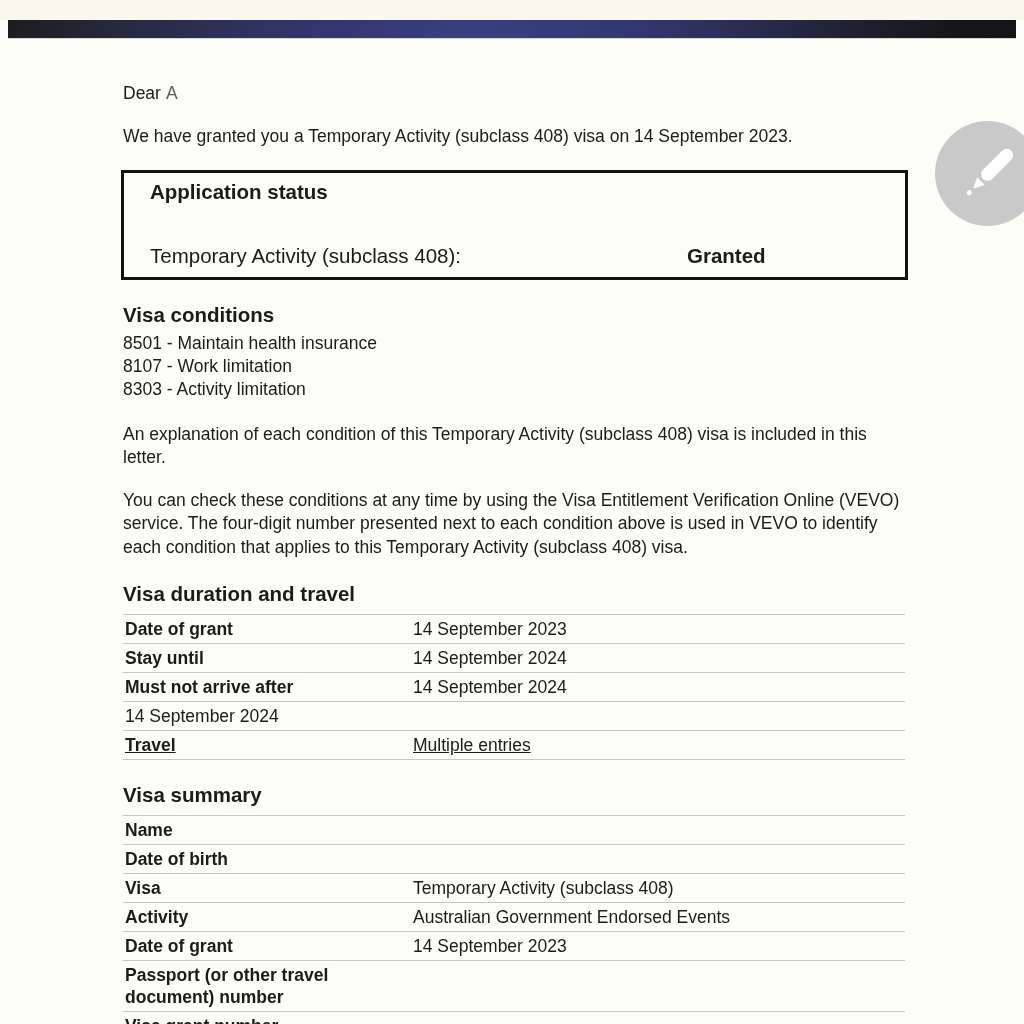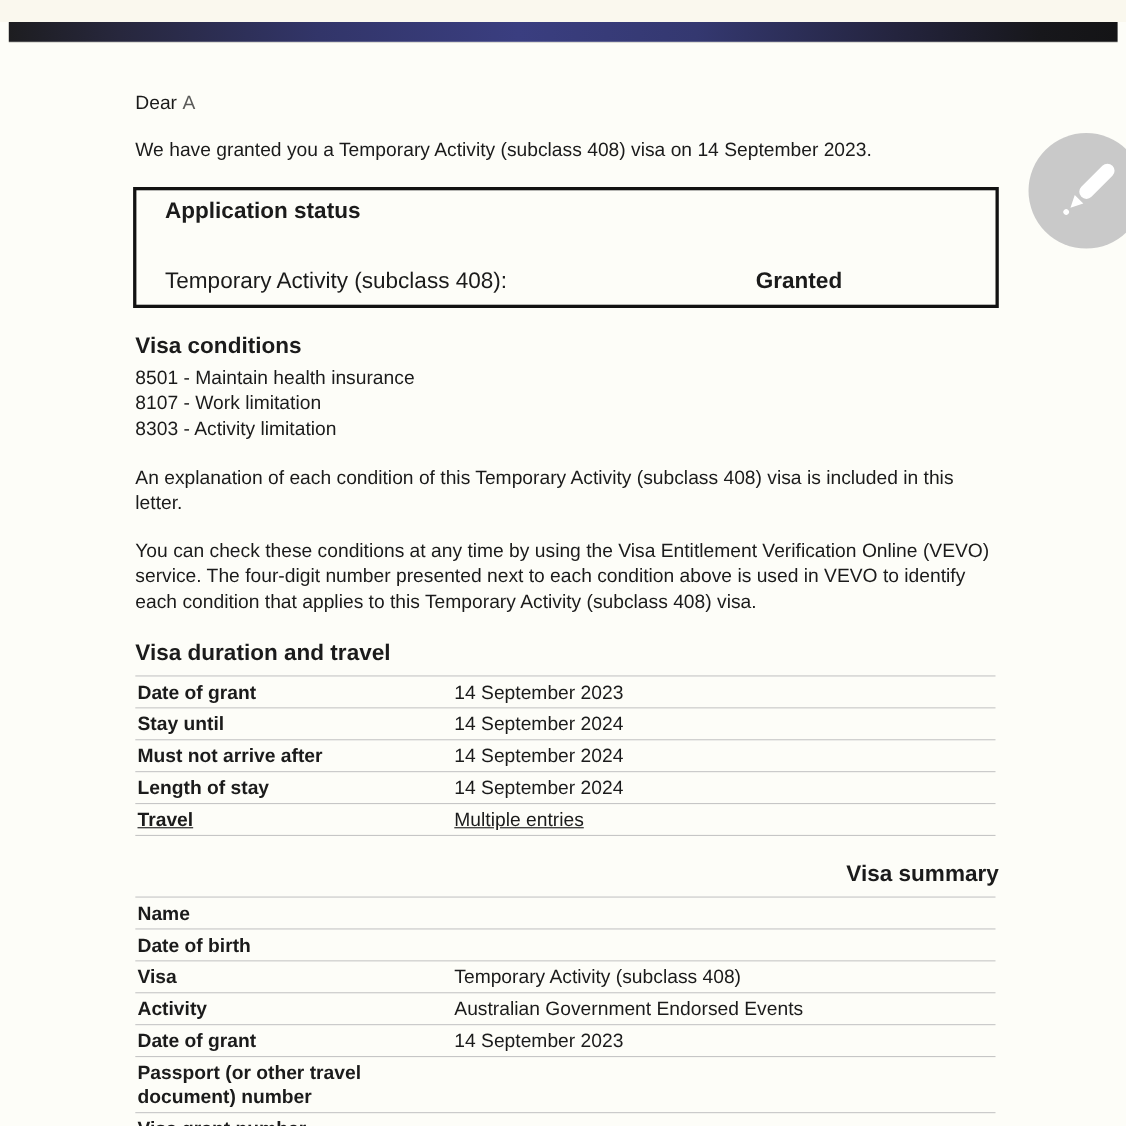--- a/index.html
+++ b/index.html
@@ -31,21 +31,21 @@
     border:3px solid #121212;
     padding:5px 9px 7px 26px;
   }
   .status-box .box-title { font-size:20.5px; font-weight:bold; line-height:27px; }
   .status-row { position:relative; font-size:20.5px; line-height:29px;margin-top:36px; }
   .status-row .status-value { position:absolute; left:537px; top:0; font-weight:bold; }
 
   h2.section { font-size:20.5px; font-weight:bold; line-height:25px;margin-top:22px; }
   .h-conditions { margin-top:23px; }
   .h-duration { margin-top:21px; }
-  .h-summary { margin-top:27px;text-align:right; }
+  .h-summary { margin-top:27px; }
 
   .cond-list { margin-top:5px; list-style:none; }
   .cond-list li { font-size:17.5px; line-height:23px; }
 
   .dtable { margin-top:8px; width:782px; }
   .trow { display:flex; border-top:1px solid #c6c6c6; padding:3px 0 3px 2px; min-height:29px; }
   .trow:last-child { border-bottom:1px solid #c6c6c6;text-decoration:underline; }
   .dtable-cut .trow:last-child { border-bottom:none; }
   .tlabel { flex:0 0 288px; font-weight:bold; font-size:17.5px; line-height:22px; padding-right:10px; }
   .tvalue { flex:1; font-size:17.5px; line-height:22px; }
@@ -111,21 +111,20 @@
     </div>
     <div class="trow">
       <div class="tlabel">Stay until</div>
       <div class="tvalue">14 September 2024</div>
     </div>
     <div class="trow">
       <div class="tlabel">Must not arrive after</div>
       <div class="tvalue">14 September 2024</div>
     </div>
     <div class="trow">
-      <div class="tlabel">Length of stay</div>
       <div class="tvalue">14 September 2024</div>
     </div>
     <div class="trow">
       <div class="tlabel">Travel</div>
       <div class="tvalue">Multiple entries</div>
     </div>
   </div>
 
   <h2 class="section h-summary">Visa summary</h2>
   <div class="dtable dtable-cut">

